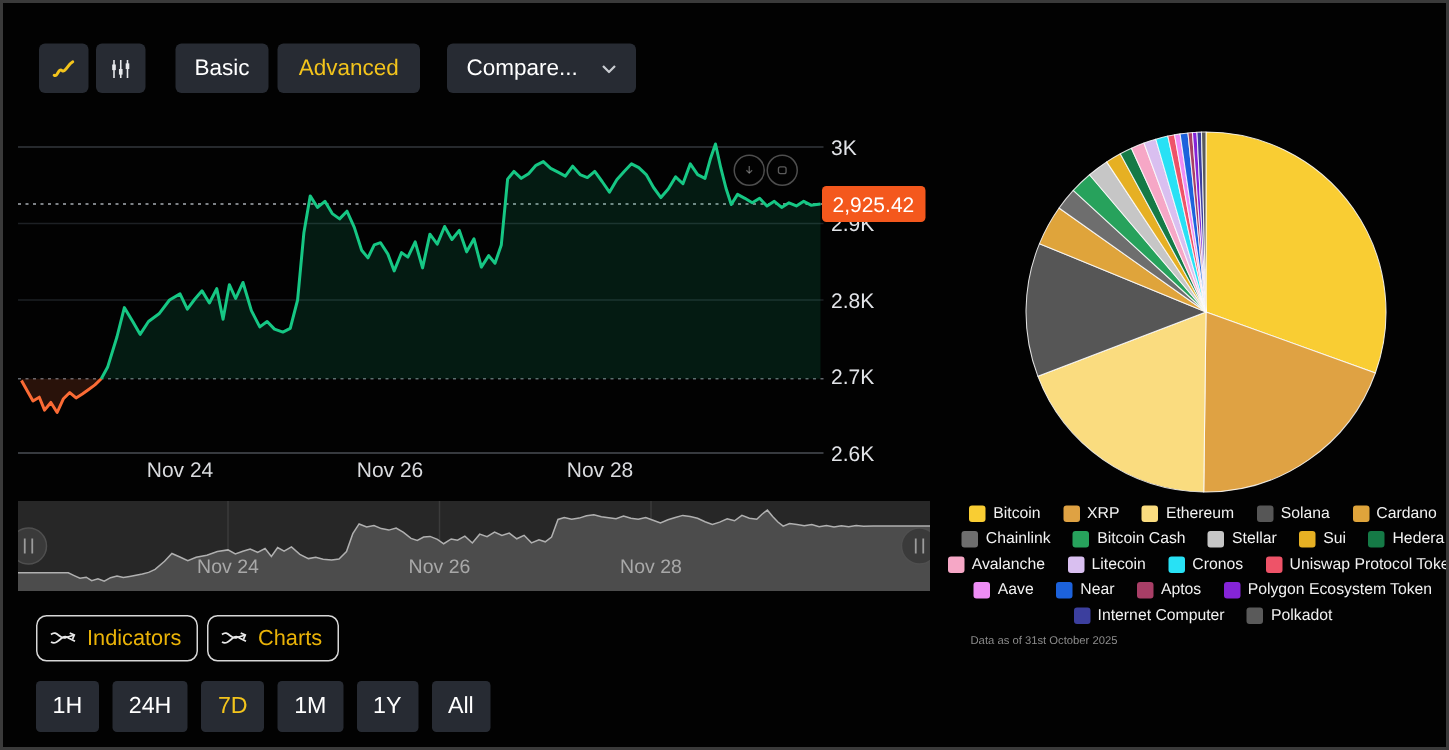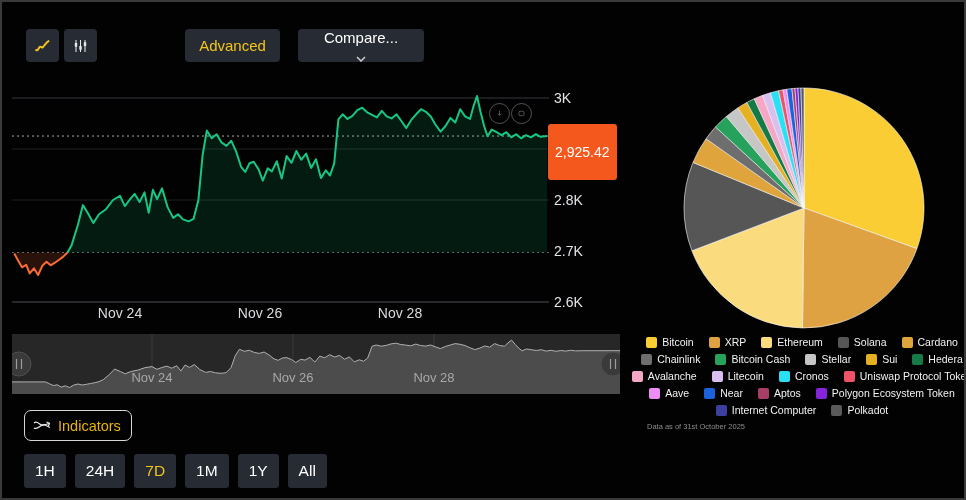--- a/index.html
+++ b/index.html
@@ -1,26 +1,26 @@
 <!DOCTYPE html>
 <html><head>
 <meta charset="utf-8">
 <style>
   html,body{margin:0;padding:0;background:#111;}
   #stage{position:relative;width:966px;height:500px;background:#020202;border:2px solid #3a3a3a;box-sizing:border-box;overflow:hidden;font-family:"Liberation Sans",sans-serif;-webkit-font-smoothing:antialiased;}
   .btn{position:absolute;background:#272b33;color:#fff;border:none;border-radius:4px;font-size:15px;font-family:"Liberation Sans",sans-serif;display:flex;align-items:center;justify-content:center;cursor:pointer;box-sizing:border-box;}
   .iconbtn{width:33px;height:33px;}
   .yellow{color:#F3C41C;}
-  .compare{justify-content:space-between;padding:0 13px;flex-direction:column;}
+  .compare{justify-content:space-between;padding:0 13px;}
   .outlinebtn{position:absolute;height:31px;background:transparent;border:1.5px solid #d7d7d7;border-radius:7px;color:#eab308;font-size:14.5px;display:flex;align-items:center;gap:6px;padding:0 10px 0 8px;cursor:pointer;box-sizing:border-box;}
   .rangebar{position:absolute;left:22px;top:452px;display:flex;gap:9px;}
   .rangebar .rbtn{position:static;height:34px;padding:0 11px;border-radius:3px;font-size:15.5px;}
   .navwrap{position:absolute;left:10px;top:332px;width:608px;height:60px;background:#272727;overflow:hidden;}
   .circlebtn{position:absolute;width:21px;height:21px;border:1.5px solid rgba(255,255,255,.30);border-radius:50%;display:flex;align-items:center;justify-content:center;background:transparent;box-sizing:border-box;cursor:pointer;}
-  #price-badge{position:absolute;left:546px;top:122px;height:24px;line-height:24px;padding:16px 7px;background:#F4581D;color:#fff;font-size:14px;border-radius:3px;}
+  #price-badge{position:absolute;left:546px;top:122px;height:24px;line-height:24px;padding:0 7px;background:#F4581D;color:#fff;font-size:14px;border-radius:3px;}
   #legend{position:absolute;left:628px;top:334px;width:344px;display:flex;flex-direction:column;gap:5px;}
   .lrow{display:flex;justify-content:center;gap:15px;}
   .litem{display:flex;align-items:flex-end;gap:5px;color:#f2f2f2;font-size:10.5px;white-space:nowrap;cursor:pointer;}
   .swatch{width:11px;height:11px;border-radius:2px;display:inline-block;}
   #pie-caption{position:absolute;left:645px;top:420px;font-size:7.5px;color:#8c8c8c;}
   svg{display:block;}
 </style>
 </head>
 <body>
 
@@ -37,20 +37,23 @@
         <line x1="8" y1="6" x2="8" y2="22"></line>
           <line x1="14" y1="6" x2="14" y2="22"></line>
           <line x1="20" y1="6" x2="20" y2="22"></line>
       </g>
       <g fill="#E8EAED">
         <rect x="6.4" y="10" width="3.2" height="5"></rect>
           <rect x="12.4" y="14" width="3.2" height="5"></rect>
           <rect x="18.4" y="9" width="3.2" height="5"></rect>
       </g>
     </svg>
+  </button>
+  <button class="btn" style="left:115px;top:27px;width:62px;height:33px;">
+    <span>Basic</span>
   </button>
   <button class="btn yellow" style="left:183px;top:27px;width:95px;height:33px;">
     <span>Advanced</span>
   </button>
   <button class="btn compare" style="left:296px;top:27px;width:126px;height:33px;">
     <span>Compare...</span>
     <svg width="10" height="6" viewBox="0 0 10 6">
       <polyline points="1,1 5,5 9,1" fill="none" stroke="#C9CCD1" stroke-width="1.5"></polyline>
     </svg>
   </button>
@@ -118,20 +121,30 @@
   <button class="outlinebtn" style="left:22px;top:408px;">
     <svg width="19" height="13" viewBox="0 0 19 13">
       <g fill="none" stroke="#E8E8E8" stroke-width="1.2">
         <path d="M1 4 C5 0.5 7 8 11 6 L16 4.5"></path>
           <path d="M1 9 C6 12 8 2.5 13 6.5 L17 8.5"></path>
           <polyline points="13.5,3 16.5,4.3 15.4,7"></polyline>
       </g>
     </svg>
     <span>Indicators</span>
   </button>
+  <button class="outlinebtn" style="left:136px;top:408px;">
+    <svg width="19" height="13" viewBox="0 0 19 13">
+      <g fill="none" stroke="#E8E8E8" stroke-width="1.2">
+        <path d="M1 4 C5 0.5 7 8 11 6 L16 4.5"></path>
+          <path d="M1 9 C6 12 8 2.5 13 6.5 L17 8.5"></path>
+          <polyline points="13.5,3 16.5,4.3 15.4,7"></polyline>
+      </g>
+    </svg>
+    <span>Charts</span>
+  </button>
 
   <div class="rangebar" id="rangebar">
       <button class="btn rbtn">1H</button>
       <button class="btn rbtn">24H</button>
       <button class="btn rbtn yellow">7D</button>
       <button class="btn rbtn">1M</button>
       <button class="btn rbtn">1Y</button>
       <button class="btn rbtn">All</button>
     </div>
 

